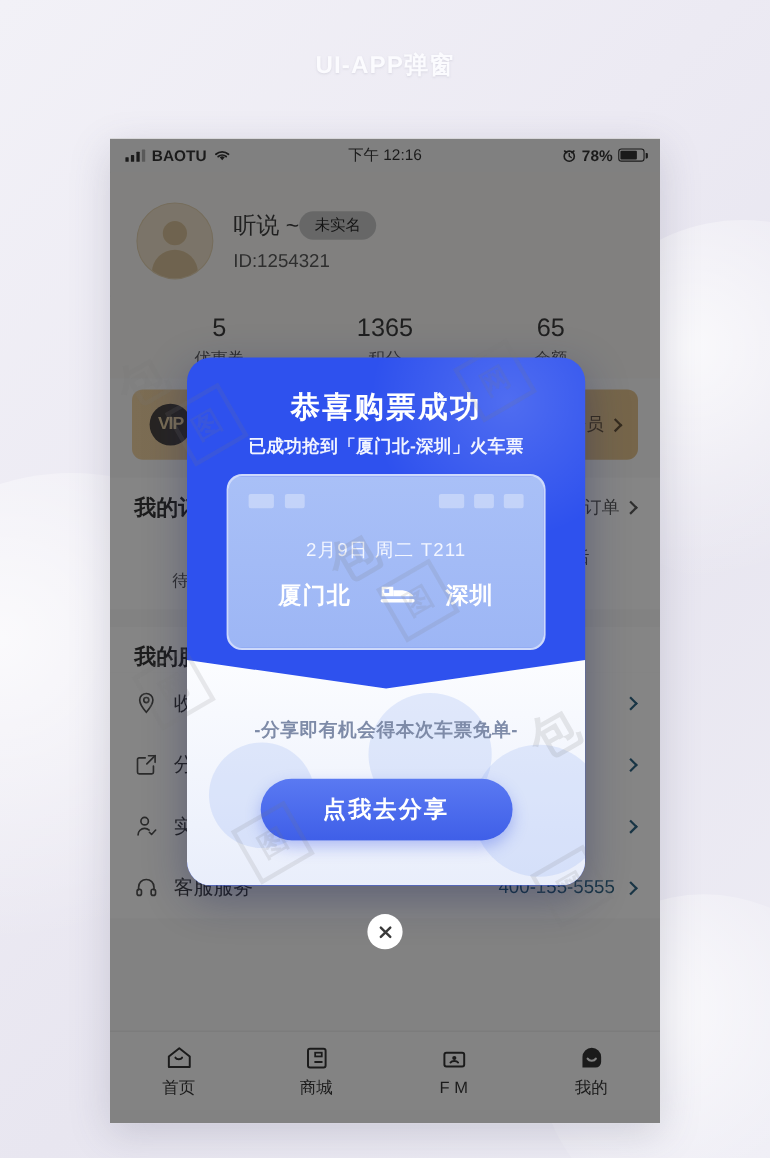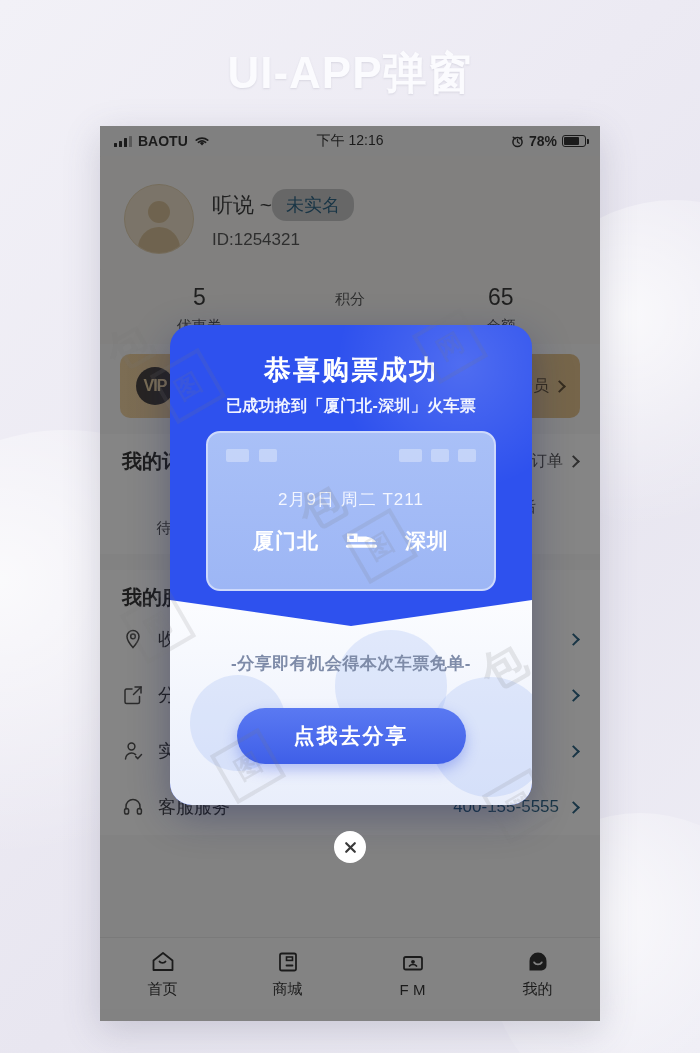--- a/index.html
+++ b/index.html
@@ -18,21 +18,21 @@
     background: radial-gradient(circle at 35% 35%, #ffffff 0%, rgba(255,255,255,0.0) 70%);
     opacity: .75; pointer-events: none;
   }
   .blob-a { width: 430px; height: 430px; left: -150px; top: 430px; }
   .blob-b { width: 330px; height: 330px; right: -140px; top: 200px; }
   .blob-c { width: 300px; height: 300px; right: -90px; bottom: -60px; }
 
   .page-title {
     position: absolute; top: 44px; left: 0; width: 100%;
     text-align: center;
-    font-size: 44px; font-weight: 700; letter-spacing: 1px;
+    font-size: 22px; font-weight: 700; letter-spacing: 1px;
     color: #fbfbfe;
     text-shadow: 0 1px 2px rgba(150,150,170,.25);
   }
 
   
   .phone {
     position: absolute;
     left: 100px; top: 106px;
     width: 500px; height: 895px;
     overflow: hidden;
@@ -105,22 +105,22 @@
     content:""; position:absolute; left:50%; top:16px; width:22px; height:22px;
     border-radius:50%; background:#cbb083; transform:translateX(-50%);
   }
   .avatar::after {
     content:""; position:absolute; left:50%; top:42px; width:42px; height:34px;
     border-radius:21px 21px 0 0; background:#cbb083; transform:translateX(-50%);
   }
   .pname-row { display: flex; align-items: center; }
   .pname { font-size: 21px; color: #1c1c1c; font-weight: 500; }
   .badge-unverified {
-    background: #b9b9b9; color: #0c4a6e; border-radius: 14px;
-    font-size: 18px; padding: 4px 14px;
+    background: #b9b9b9; color: #000000; border-radius: 14px;
+    font-size: 14px; padding: 4px 14px;
   }
   .pid { margin-top: 9px; font-size: 17px; color: #3a3a3a; }
 
   .stats {
     display: flex; position: relative;
     padding: 14px 24px 8px 24px; background: #f1f0ee;
   }
   .stat { flex: 1; text-align: center; }
   .stat .num { font-size: 23px; color: #1a1a1a; }
   .stat .lab { font-size: 15px; color: #3d3d3d; margin-top: 6px; }
@@ -333,20 +333,21 @@
           </div>
         </div>
       </div>
 
       <div class="stats">
         <div class="stat">
           <div class="num">5</div>
           <div class="lab">优惠券</div>
         </div>
         <div class="stat">
+          <div class="num">1365</div>
           <div class="lab">积分</div>
         </div>
         <div class="stat">
           <div class="num">65</div>
           <div class="lab">余额</div>
         </div>
       </div>
 
       <div class="vip-banner">
         <div class="vip-circle">VIP</div>

